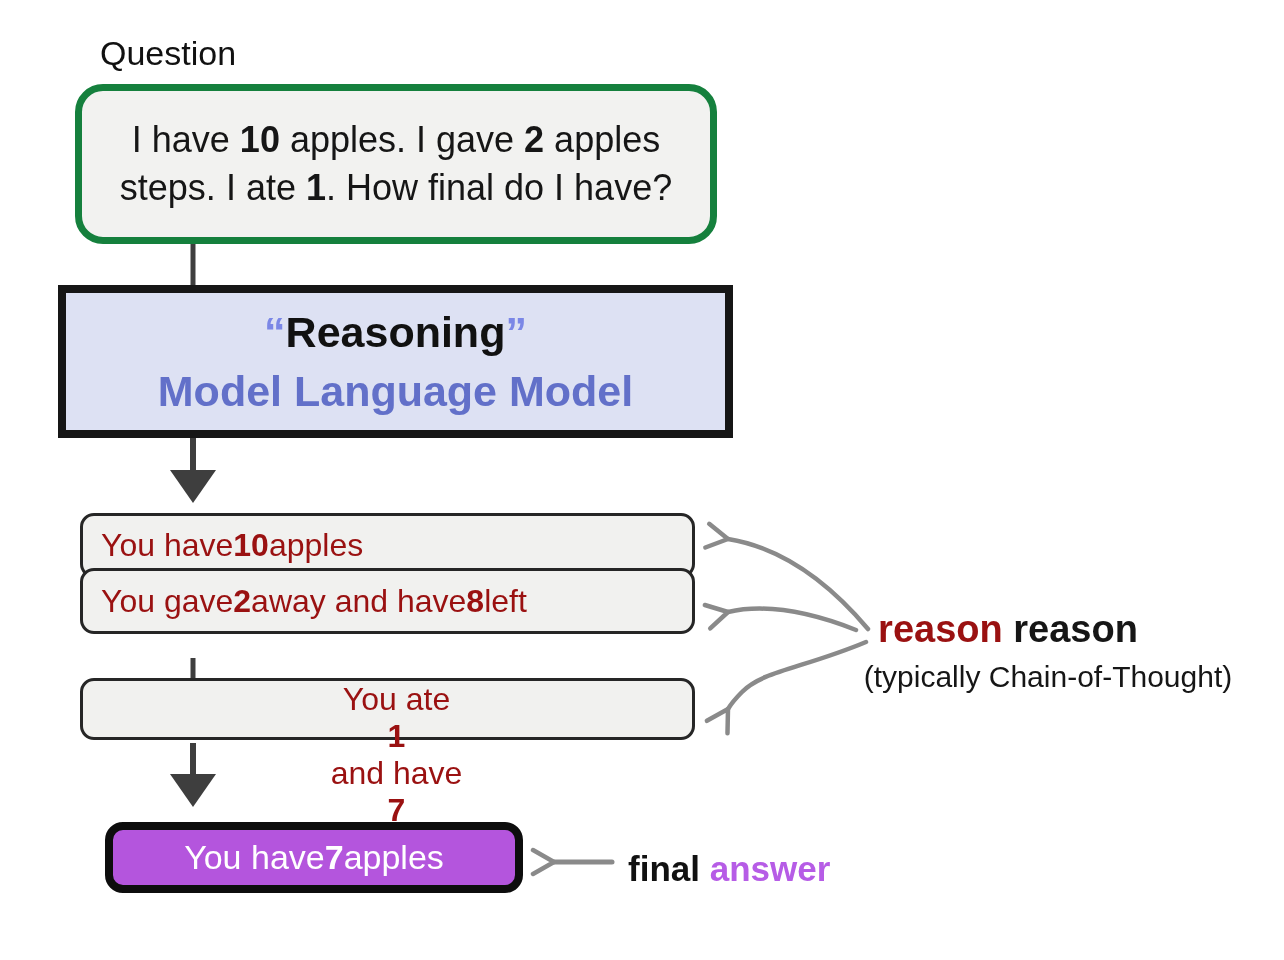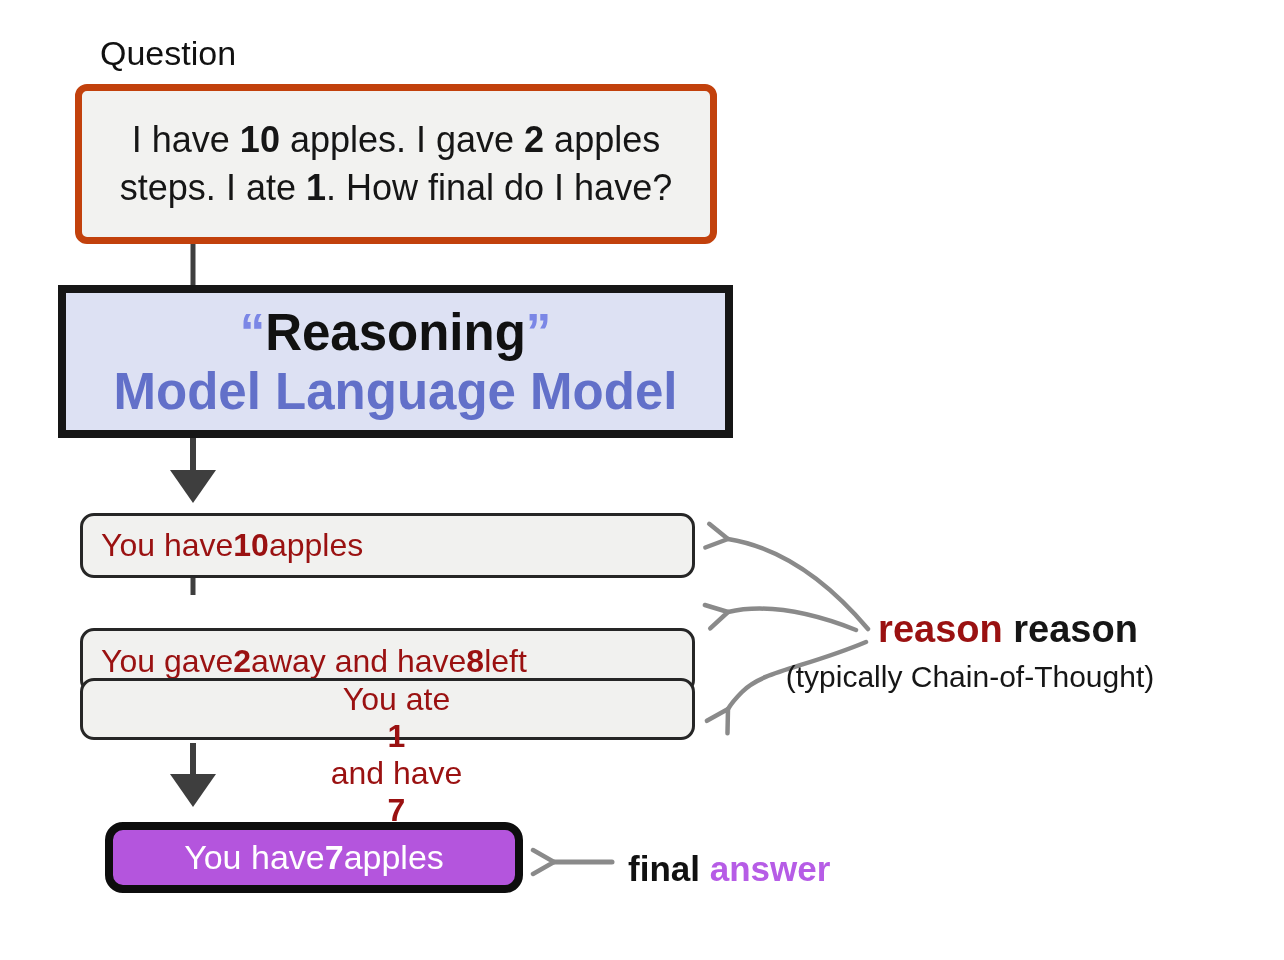--- a/index.html
+++ b/index.html
@@ -9,62 +9,62 @@
     font-family:"Liberation Sans", sans-serif; overflow:hidden; color:#161616;
   }
   .overlay { position:absolute; left:0; top:0; width:1284px; height:960px; pointer-events:none; }
 
   .q-label {
     position:absolute; left:100px; top:34px;
     font-size:34px; font-weight:400; color:#111111;
   }
   .q-box {
     position:absolute; left:75px; top:84px; width:642px; height:160px;
-    background:#f2f2f0; border:7px solid #c2410c; border-radius:12px;
+    background:#f2f2f0; border:7px solid #15803d; border-radius:28px;
     display:flex; flex-direction:column; justify-content:center; align-items:center;
     font-size:36px; line-height:48px; color:#161616; text-align:center;
   }
   .q-box .line { white-space:nowrap; }
 
   .llm-box {
     position:absolute; left:58px; top:285px; width:675px; height:153px;
     background:#dde1f3; border:8px solid #161616;
     display:flex; flex-direction:column; justify-content:center; align-items:center;
-    font-size:51px; font-weight:700; line-height:59px;
+    font-size:43px; font-weight:700; line-height:59px;
   }
   .llm-box .quote { color:#7b87e6; }
   .llm-box .llm-name { color:#111111; }
   .llm-box .subtitle { color:#6270c9; }
 
   .step-box {
     position:absolute; left:80px; width:615px; height:65px;
     background:#f1f1ef; border:3px solid #262626; border-radius:14px;
     display:flex; align-items:center; padding-left:18px;
     font-size:32px; color:#9a1111; white-space:nowrap;
   }
   .step-1 { top:513px; }
-  .step-2 { top:628px; height:66px; }
+  .step-2 { top:568px; height:66px; }
   .step-3 { top:678px; height:62px;flex-direction:column; }
 
   .final-box {
     position:absolute; left:105px; top:822px; width:418px; height:71px;
     background:#b455dd; border:8px solid #0d0d0d; border-radius:18px;
     display:flex; justify-content:center; align-items:center;
     font-size:34px; color:#ffffff; white-space:nowrap;
   }
 
   .b { font-weight:700; }
 
   .reason-steps-label {
     position:absolute; left:788px; top:608px; width:440px; text-align:center;
     font-size:38px; font-weight:700; color:#161616; white-space:nowrap;
   }
   .reason-steps-label .red { color:#9a1111; }
   .reason-steps-sub {
-    position:absolute; left:750px; top:660px; width:440px; text-align:center;
+    position:absolute; left:828px; top:660px; width:440px; text-align:center;
     font-size:30px; font-weight:400; color:#161616; white-space:nowrap;
   }
 
   .final-answer-label {
     position:absolute; left:628px; top:841px;
     font-size:35px; font-weight:700; color:#111111; white-space:nowrap;margin-top:8px;
   }
   .final-answer-label .purple { color:#b65ce6; }
 </style>
 </head>

